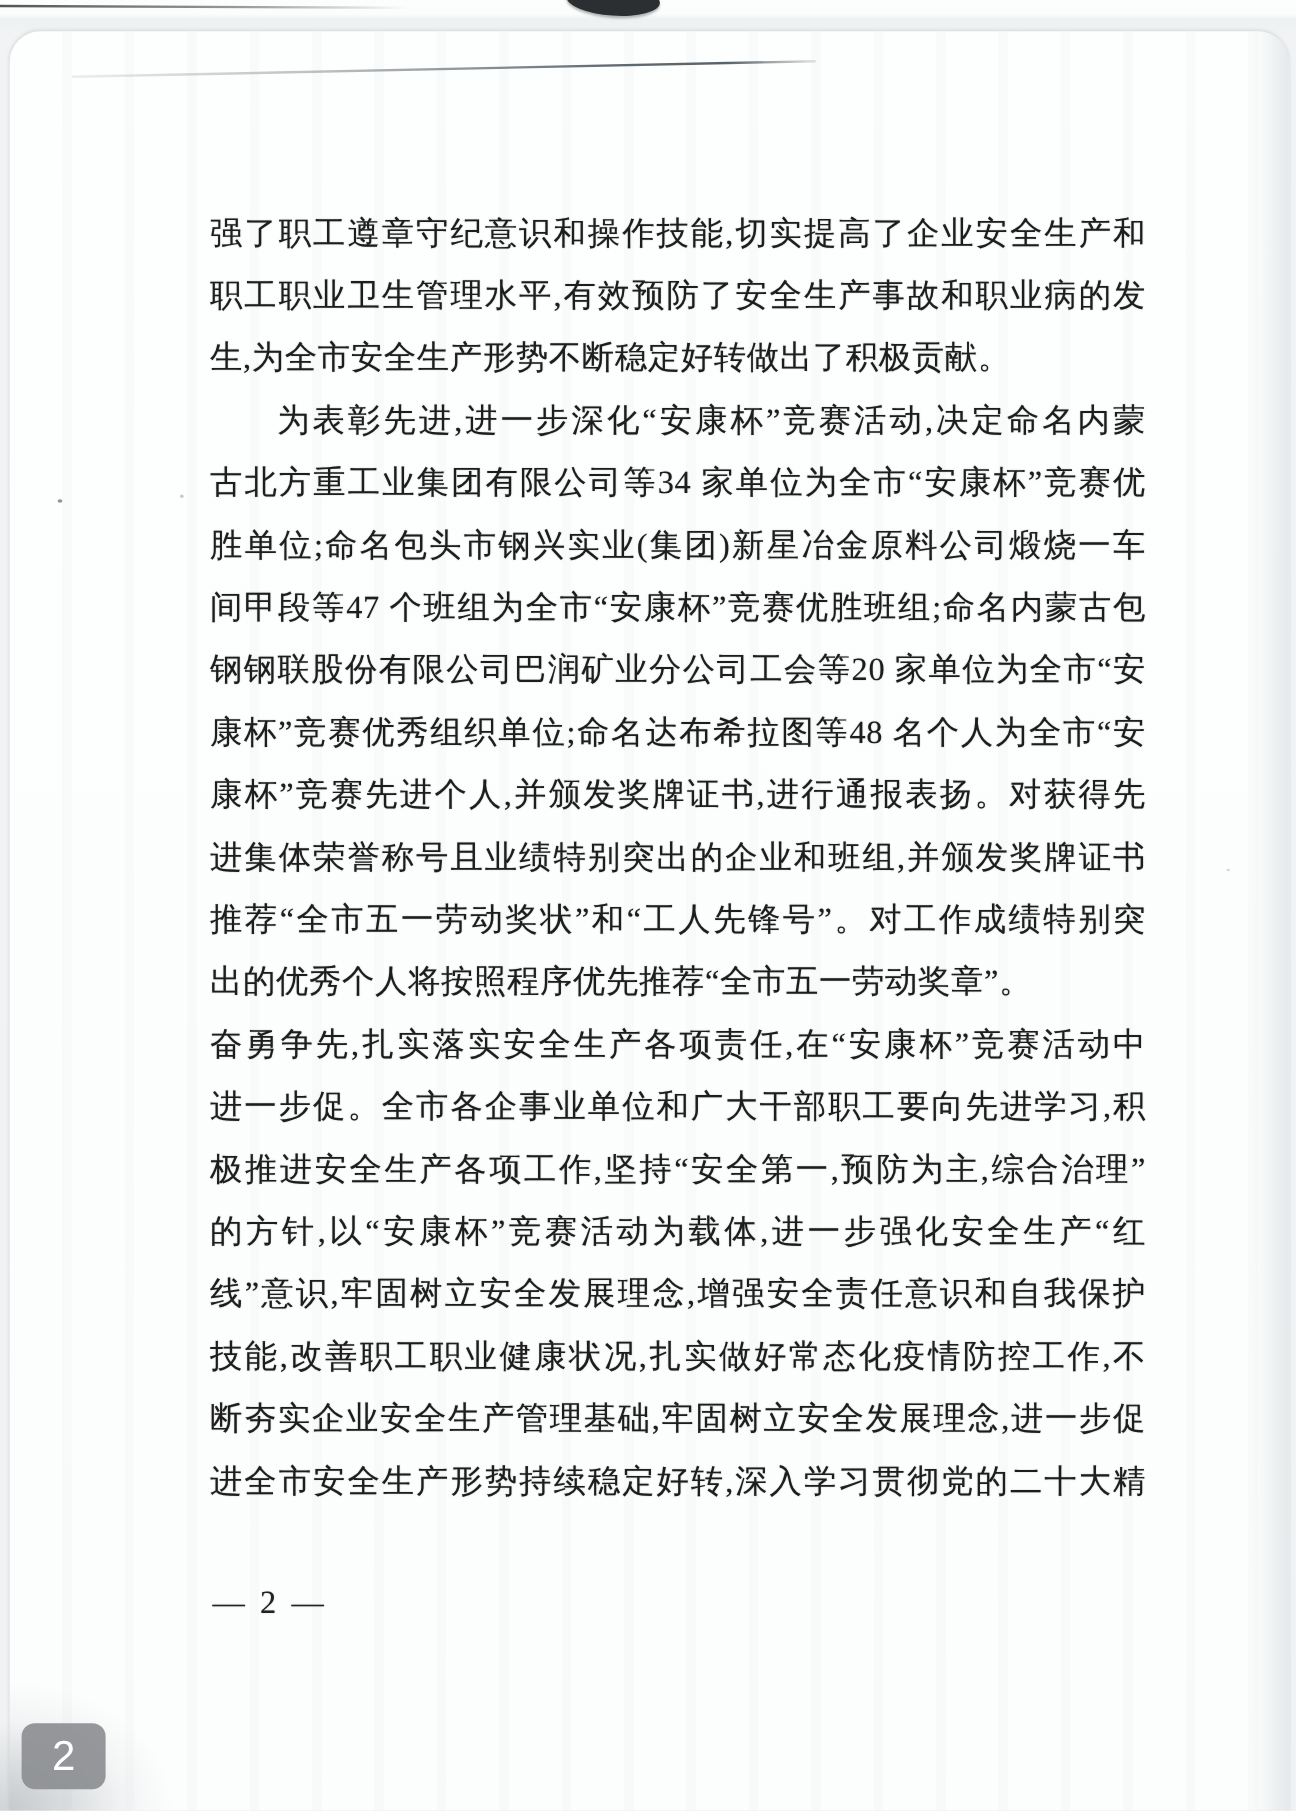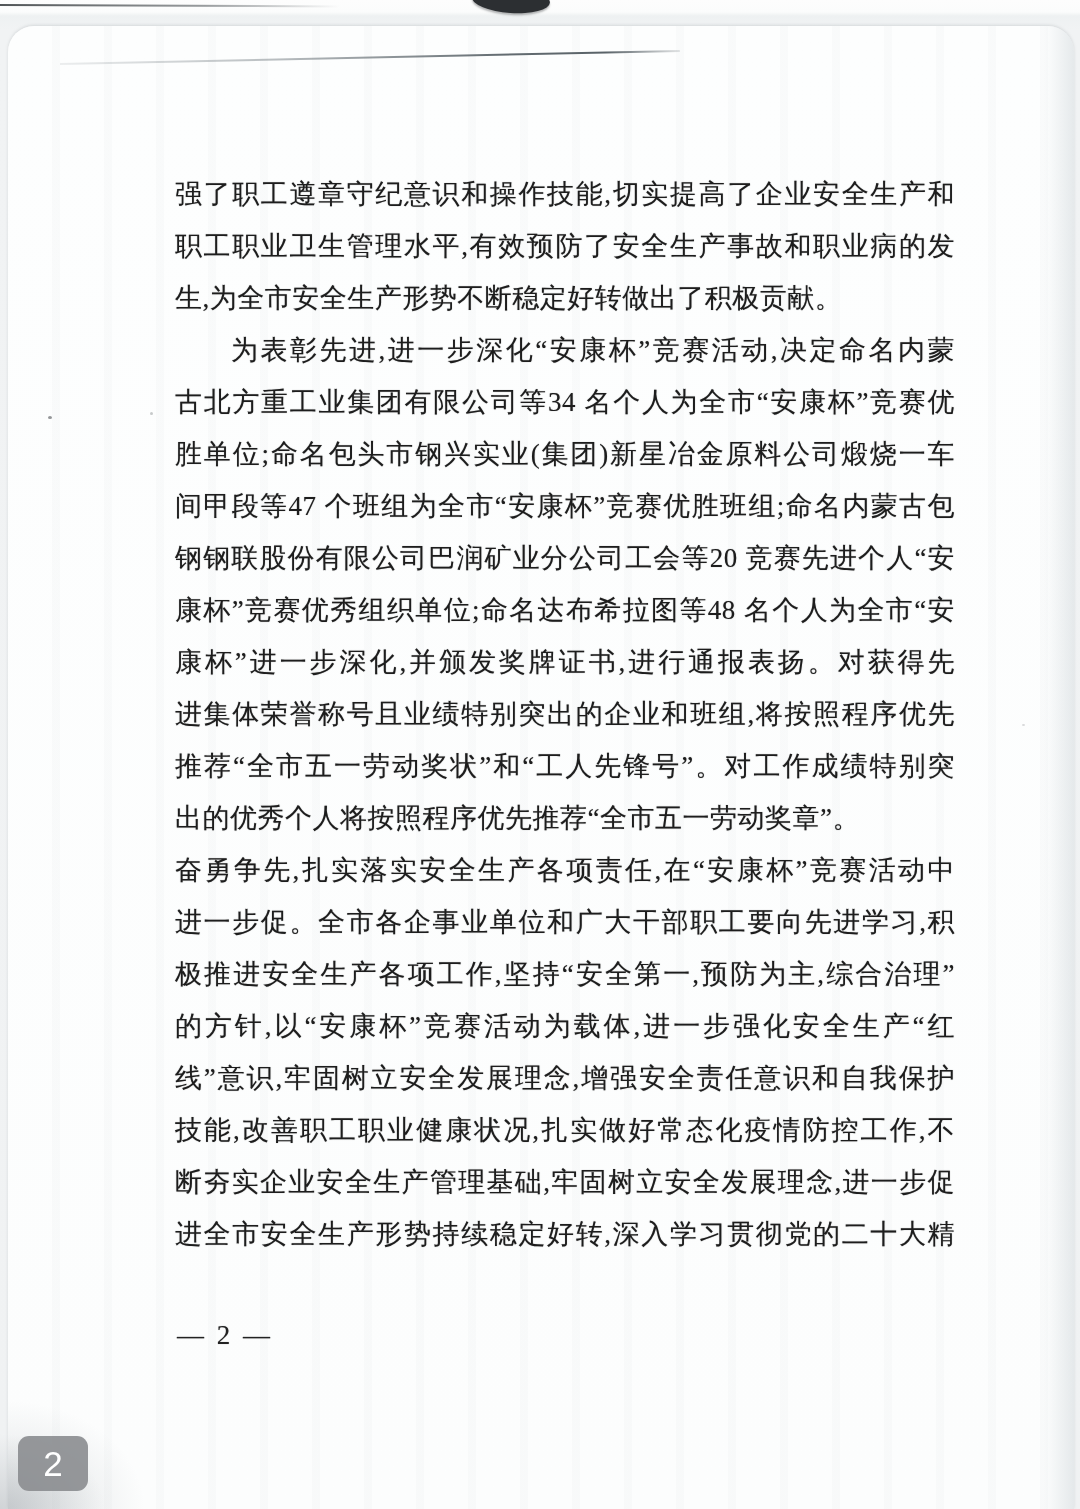--- a/index.html
+++ b/index.html
@@ -105,27 +105,27 @@
     <div class="speck s1"></div>
     <div class="speck s2"></div>
     <div class="speck s3"></div>
   </div>
 
   <div class="doc-body">
     <div class="line">强了职工遵章守纪意识和操作技能,切实提高了企业安全生产和</div>
     <div class="line">职工职业卫生管理水平,有效预防了安全生产事故和职业病的发</div>
     <div class="line short">生,为全市安全生产形势不断稳定好转做出了积极贡献。</div>
     <div class="line indent">为表彰先进,进一步深化“安康杯”竞赛活动,决定命名内蒙</div>
-    <div class="line">古北方重工业集团有限公司等34 名个人为全市“安康杯”竞赛优</div>
+    <div class="line">古北方重工业集团有限公司等34 家单位为全市“安康杯”竞赛优</div>
     <div class="line">胜单位;命名包头市钢兴实业(集团)新星冶金原料公司煅烧一车</div>
     <div class="line">间甲段等47 个班组为全市“安康杯”竞赛优胜班组;命名内蒙古包</div>
-    <div class="line">钢钢联股份有限公司巴润矿业分公司工会等20 竞赛先进个人“安</div>
+    <div class="line">钢钢联股份有限公司巴润矿业分公司工会等20 家单位为全市“安</div>
     <div class="line">康杯”竞赛优秀组织单位;命名达布希拉图等48 名个人为全市“安</div>
-    <div class="line">康杯”进一步深化,并颁发奖牌证书,进行通报表扬。对获得先</div>
-    <div class="line">进集体荣誉称号且业绩特别突出的企业和班组,将按照程序优先</div>
+    <div class="line">康杯”竞赛先进个人,并颁发奖牌证书,进行通报表扬。对获得先</div>
+    <div class="line">进集体荣誉称号且业绩特别突出的企业和班组,并颁发奖牌证书</div>
     <div class="line">推荐“全市五一劳动奖状”和“工人先锋号”。对工作成绩特别突</div>
     <div class="line short">出的优秀个人将按照程序优先推荐“全市五一劳动奖章”。</div>
     <div class="line">奋勇争先,扎实落实安全生产各项责任,在“安康杯”竞赛活动中</div>
     <div class="line">进一步促。全市各企事业单位和广大干部职工要向先进学习,积</div>
     <div class="line">极推进安全生产各项工作,坚持“安全第一,预防为主,综合治理”</div>
     <div class="line">的方针,以“安康杯”竞赛活动为载体,进一步强化安全生产“红</div>
     <div class="line">线”意识,牢固树立安全发展理念,增强安全责任意识和自我保护</div>
     <div class="line">技能,改善职工职业健康状况,扎实做好常态化疫情防控工作,不</div>
     <div class="line">断夯实企业安全生产管理基础,牢固树立安全发展理念,进一步促</div>
     <div class="line">进全市安全生产形势持续稳定好转,深入学习贯彻党的二十大精</div>

